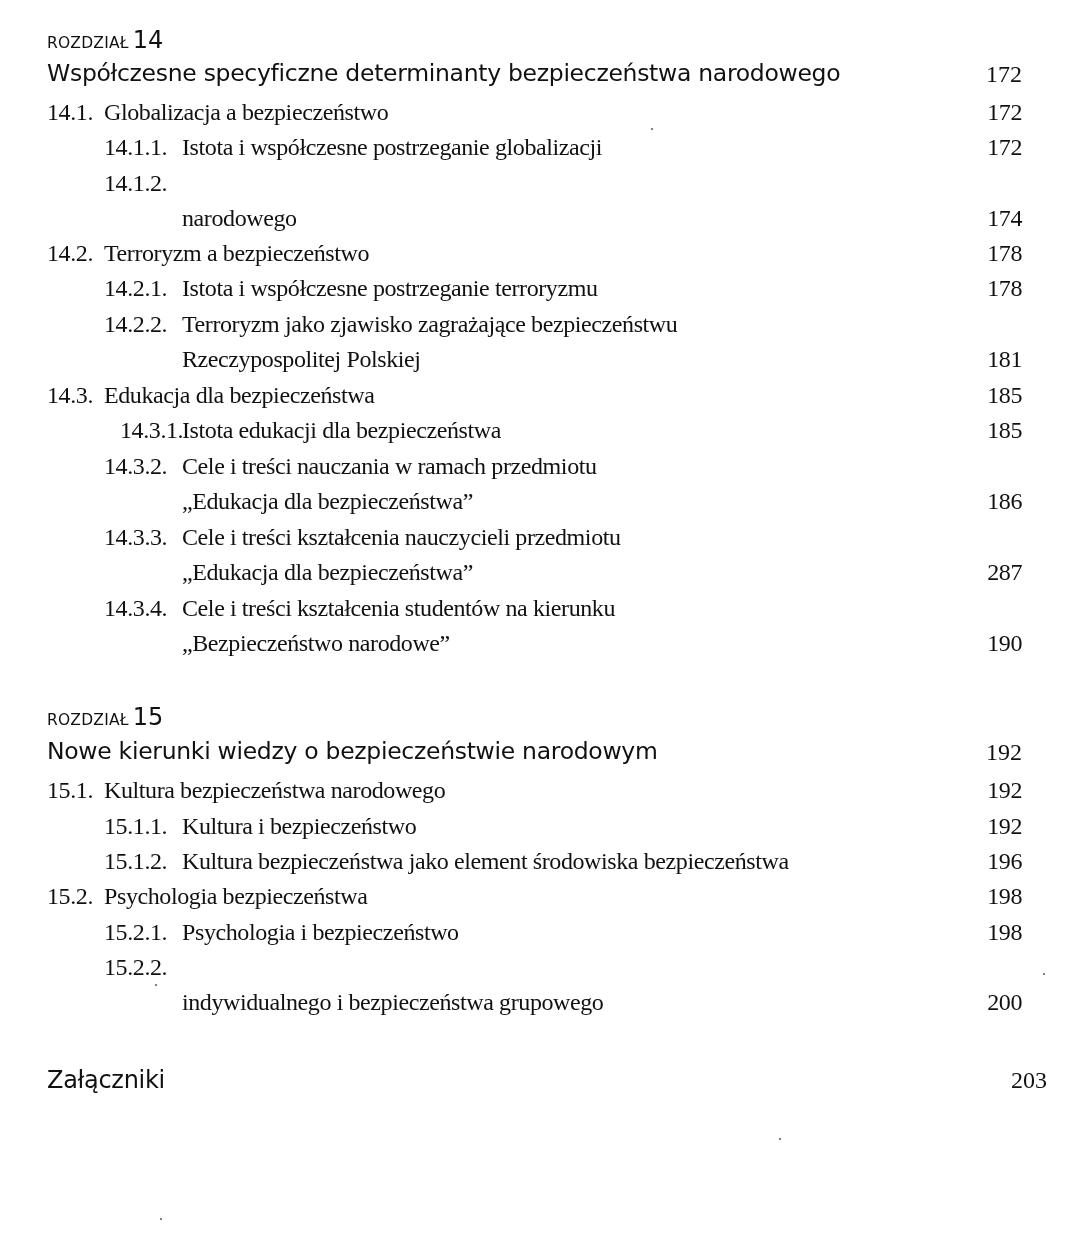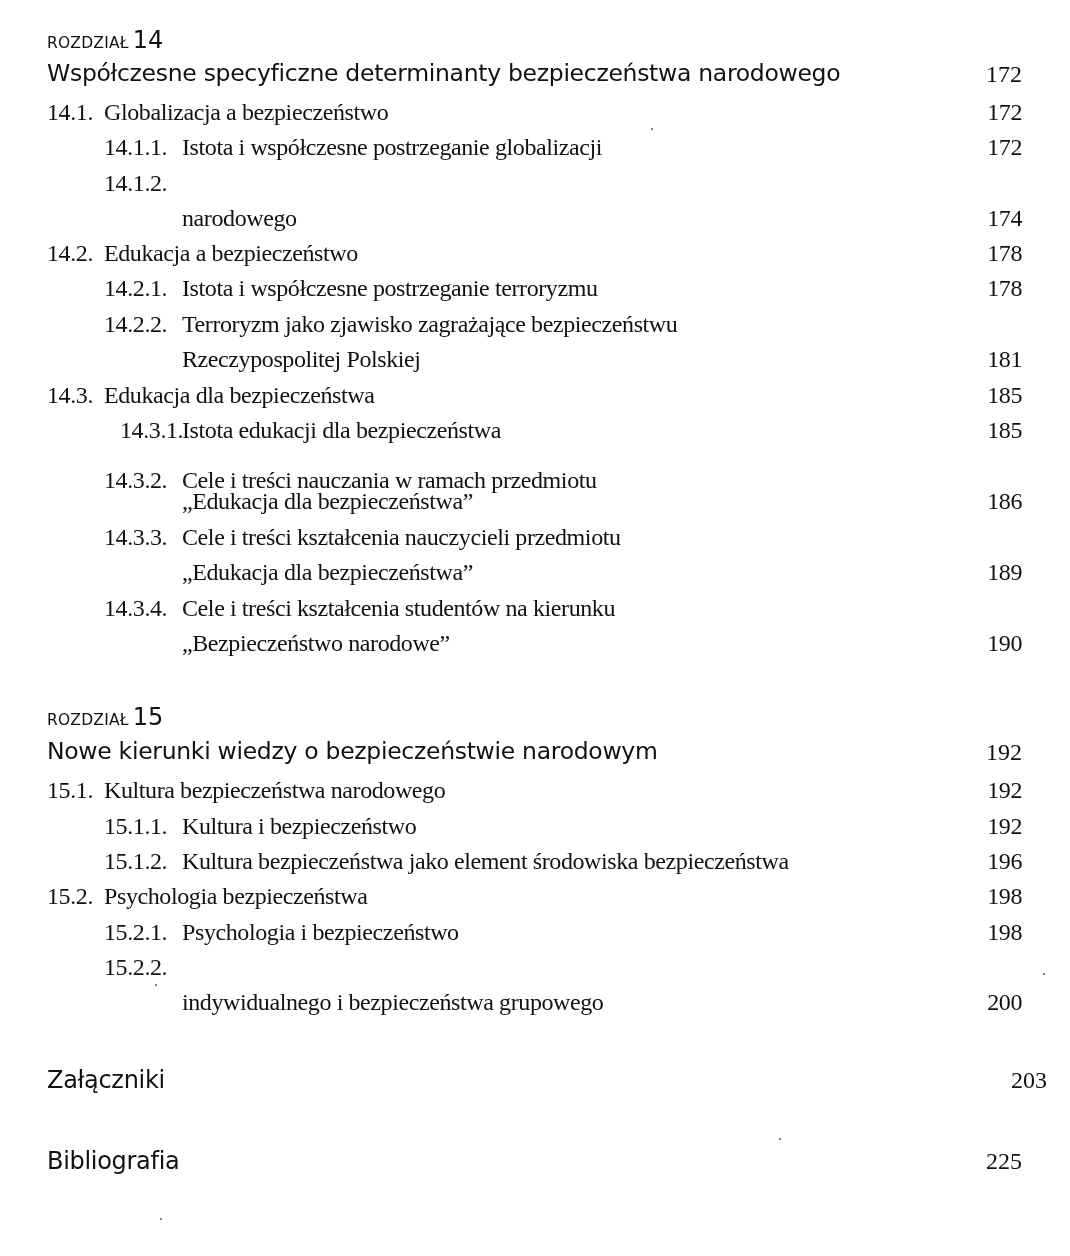--- a/index.html
+++ b/index.html
@@ -122,21 +122,21 @@
   <div class="line serif" style="top:171px;">
     <span class="entry-num" style="left:104px;">14.1.2.</span>
   </div>
   <div class="line serif" style="top:206px;">
     <span class="entry-text" style="left:182px;">narodowego</span>
     <span class="page-num">174</span>
   </div>
 
   <div class="line serif" style="top:241px;">
     <span class="entry-num" style="left:47px;">14.2.</span>
-    <span class="entry-text" style="left:104px;">Edukacja a bezpieczeństwo</span>
+    <span class="entry-text" style="left:104px;">Terroryzm a bezpieczeństwo</span>
     <span class="page-num">178</span>
   </div>
 
   <div class="line serif" style="top:276px;">
     <span class="entry-num" style="left:104px;">14.2.1.</span>
     <span class="entry-text" style="left:182px;">Istota i współczesne postrzeganie terroryzmu</span>
     <span class="page-num">178</span>
   </div>
 
   <div class="line serif" style="top:312px;">
@@ -153,36 +153,36 @@
     <span class="entry-text" style="left:104px;">Edukacja dla bezpieczeństwa</span>
     <span class="page-num">185</span>
   </div>
 
   <div class="line serif" style="top:418px;">
     <span class="entry-num" style="left:120px;">14.3.1.</span>
     <span class="entry-text" style="left:182px;">Istota edukacji dla bezpieczeństwa</span>
     <span class="page-num">185</span>
   </div>
 
-  <div class="line serif" style="top:468px;">
+  <div class="line serif" style="top:454px;">
     <span class="entry-num" style="left:104px;">14.3.2.</span>
     <span class="entry-text" style="left:182px;">Cele i treści nauczania w ramach przedmiotu</span>
   </div>
   <div class="line serif" style="top:489px;">
     <span class="entry-text" style="left:182px;">„Edukacja dla bezpieczeństwa”</span>
     <span class="page-num">186</span>
   </div>
 
   <div class="line serif" style="top:525px;">
     <span class="entry-num" style="left:104px;">14.3.3.</span>
     <span class="entry-text" style="left:182px;">Cele i treści kształcenia nauczycieli przedmiotu</span>
   </div>
   <div class="line serif" style="top:560px;">
     <span class="entry-text" style="left:182px;">„Edukacja dla bezpieczeństwa”</span>
-    <span class="page-num">189</span>
+    <span class="page-num">287</span>
   </div>
 
   <div class="line serif" style="top:596px;">
     <span class="entry-num" style="left:104px;">14.3.4.</span>
     <span class="entry-text" style="left:182px;">Cele i treści kształcenia studentów na kierunku</span>
   </div>
   <div class="line serif" style="top:631px;">
     <span class="entry-text" style="left:182px;">„Bezpieczeństwo narodowe”</span>
     <span class="page-num">190</span>
   </div>
@@ -232,24 +232,20 @@
   <div class="line serif" style="top:990px;">
     <span class="entry-text" style="left:182px;">indywidualnego i bezpieczeństwa grupowego</span>
     <span class="page-num">200</span>
   </div>
 
   <div class="line" style="top:1068px;padding-left:25px;">
     <span class="big-entry">Załączniki</span>
     <span class="page-num">203</span>
   </div>
 
-  <div class="line" style="top:1149px;">
-    <span class="big-entry">Bibliografia</span>
-    <span class="page-num">225</span>
-  </div>
 
   <div class="speck" style="left:651px; top:128px;"></div>
   <div class="speck" style="left:160px; top:1218px;"></div>
   <div class="speck" style="left:779px; top:1138px;"></div>
   <div class="speck" style="left:1043px; top:973px;"></div>
   <div class="speck" style="left:155px; top:984px;"></div>
 
 </div>
 
 </body></html>

